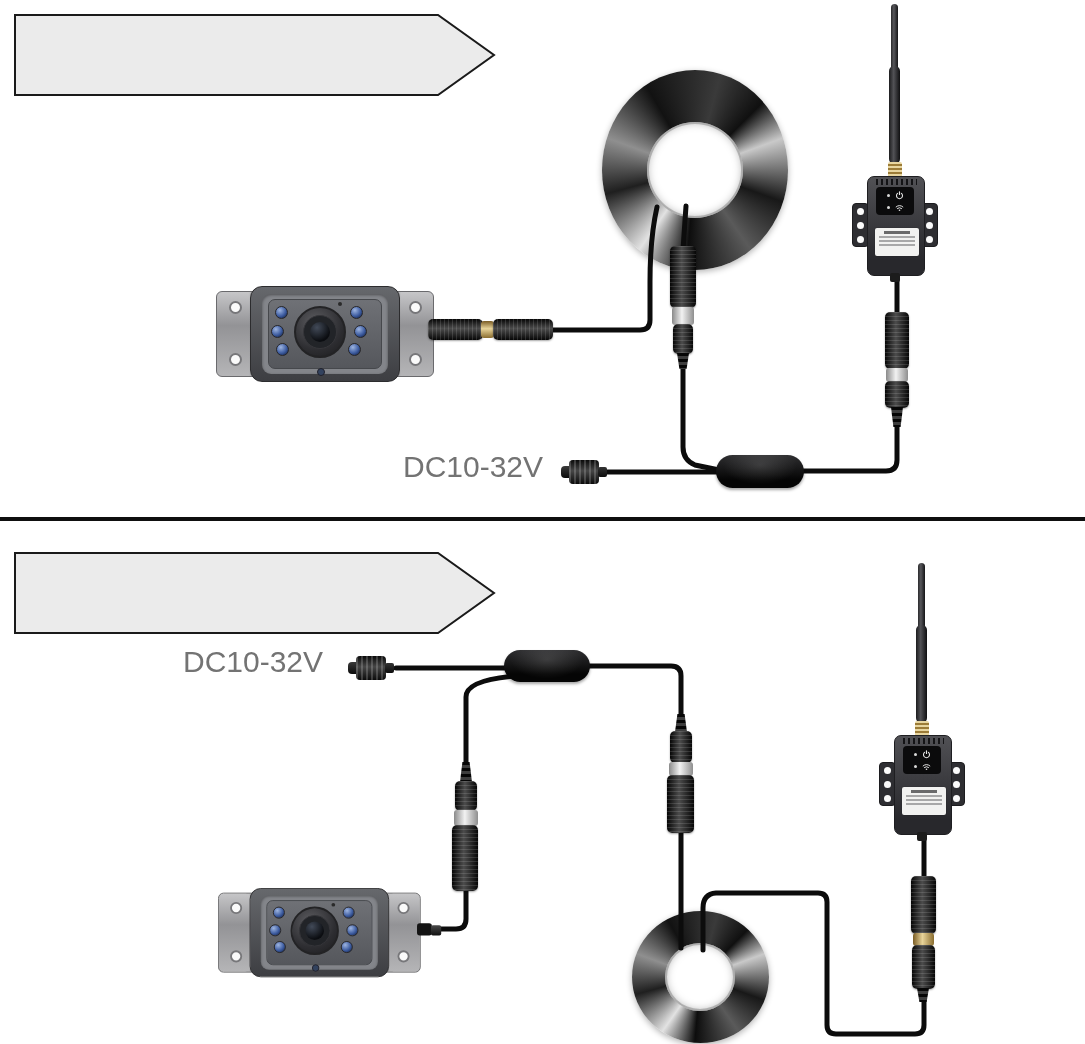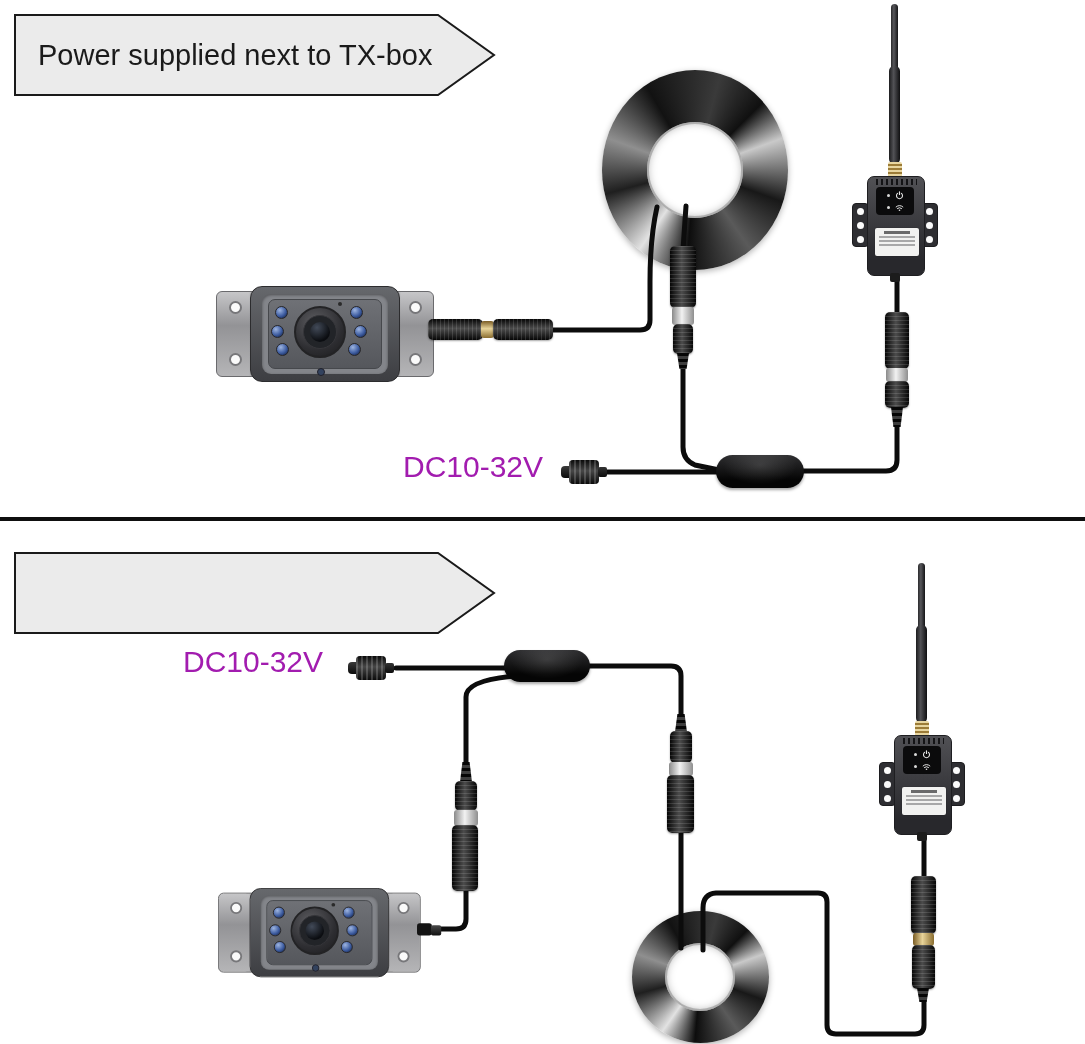--- a/index.html
+++ b/index.html
@@ -6,21 +6,21 @@
   #canvas{position:relative;width:1085px;height:1044px;background:#ffffff;overflow:hidden;
           font-family:"Liberation Sans",sans-serif;color:#1a1a1a;}
 
   
   .banner{position:absolute;width:482px;height:82px;z-index:6;}
   .banner svg{position:absolute;left:0;top:0;}
   .banner-text{position:absolute;left:24px;top:0;width:410px;height:82px;line-height:82px;
                font-size:29px;color:#1a1a1a;white-space:nowrap;}
 
   
-  .dc-label{position:absolute;font-size:30px;line-height:34px;color:#a21caf;z-index:6;white-space:nowrap;}
+  .dc-label{position:absolute;font-size:30px;line-height:34px;color:#737373;z-index:6;white-space:nowrap;}
 
   
   .divider{position:absolute;left:0;top:517px;width:1085px;height:4px;background:#0f0f0f;z-index:2;}
 
   
   #cables{position:absolute;left:0;top:0;z-index:3;pointer-events:none;}
   #cables path{fill:none;stroke:#0c0c0c;stroke-width:5;stroke-linecap:round;}
 
   
   .coil{position:absolute;border-radius:50%;z-index:2;
@@ -132,21 +132,20 @@
     <path d="M 396 668 L 514 668"></path>
     <path d="M 516 676 Q 466 680 466 697 L 466 919 Q 466 929 456 929 L 424 929"></path>
     <path d="M 580 666 L 671 666 Q 681 666 681 676 L 681 948"></path>
     <path d="M 703 950 L 703 908 Q 703 894 716 893 L 818 893 Q 827 893 827 902 L 827 1025 Q 827 1034 836 1034 L 915 1034 Q 924 1034 924 1025 L 924 838"></path>
   </svg>
 
   <div class="banner" style="left:14px;top:14px;">
     <svg width="482" height="82" viewBox="0 0 482 82">
       <polygon points="1,1 424,1 480,41 424,81 1,81" fill="#ebebeb" stroke="#1a1a1a" stroke-width="2"></polygon>
     </svg>
-    <span class="banner-text">Power supplied next to TX-box</span>
   </div>
 
   <div class="coil" style="left:602px;top:70px;width:186px;height:200px;">
     <div class="coil-hole" style="left:45px;top:52px;width:96px;height:96px;"></div>
   </div>
 
   <div class="cam" style="left:216px;top:286px;">
     <div class="cam-back"></div>
     <div class="wing left" style="left:0;">
       <span class="hole" style="left:12px;top:9px;"></span>

